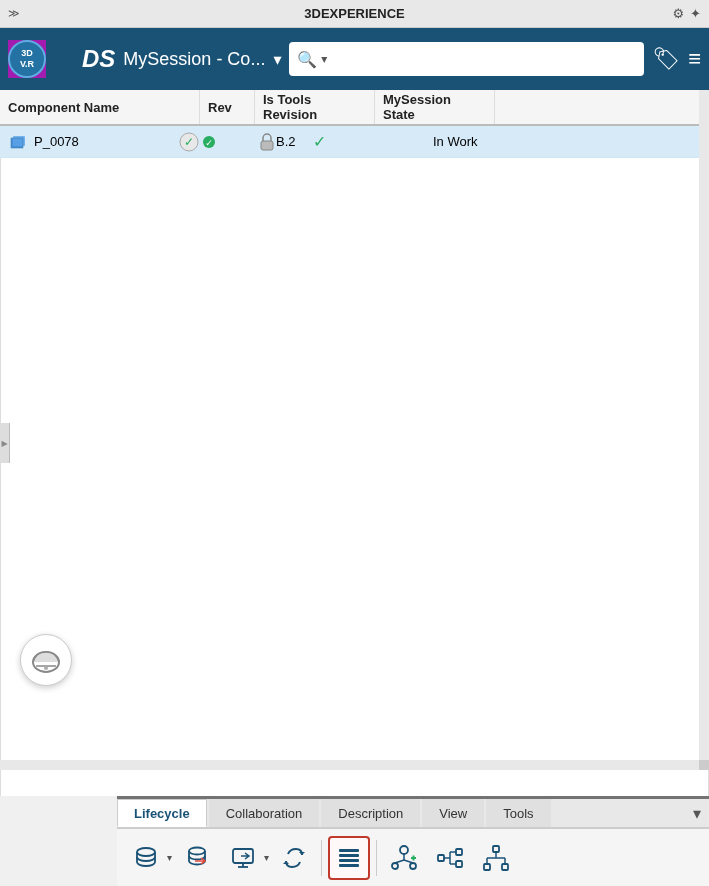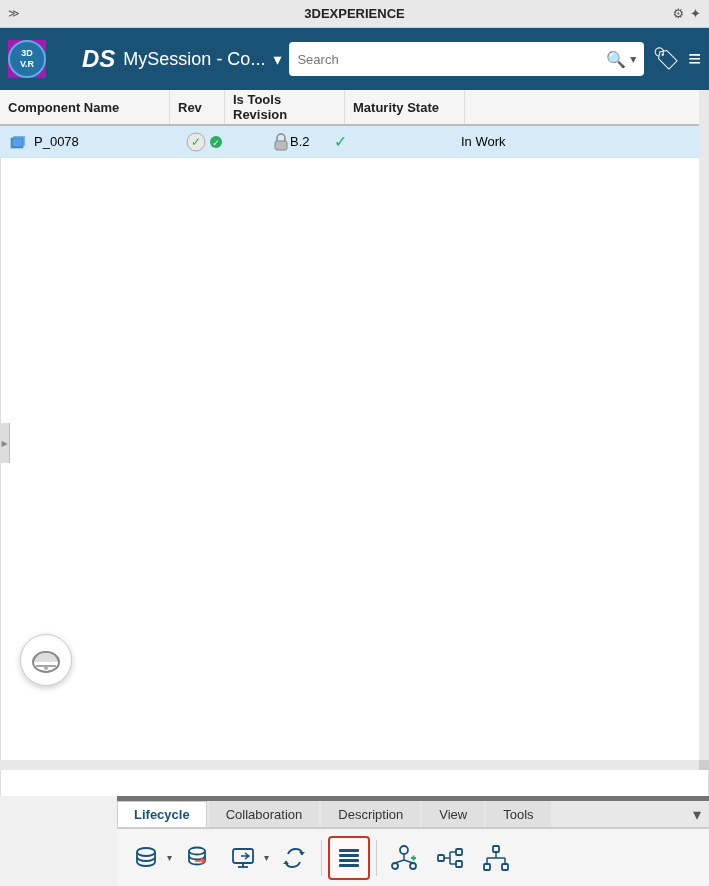--- a/index.html
+++ b/index.html
@@ -142,34 +142,33 @@
     .th {
       padding: 0 8px;
       font-weight: bold;
       font-size: 13px;
       color: #222;
       border-right: 1px solid #ddd;
       height: 100%;
       display: flex;
       align-items: center;
     }
-    .th-component { width: 170px; }
+    .th-component { width: 200px; }
     .th-status { width: 80px; }
     .th-rev { width: 55px; }
     .th-last-rev { width: 120px; }
     .th-maturity { width: 120px; }
     .th-desc { flex: 1; }
 
     .table-row-selected {
       background: #d6eaf8;
       display: flex;
       align-items: center;
       height: 32px;
       border-bottom: 1px solid #d0e8f5;
-      gap: 7px;
     }
     .td {
       padding: 0 8px;
       height: 100%;
       display: flex;
       align-items: center;
     }
     .td-component { width: 170px; gap: 6px; }
     .td-status { width: 80px; }
     .td-rev { width: 55px; }
@@ -204,21 +203,21 @@
     .bottom-tabs-area {
       position: absolute;
       bottom: 0;
       left: 117px;
       right: 0;
       background: #f0f0f0;
     }
     .bottom-tab-bar {
       display: flex;
       background: #e8e8e8;
-      border-top: 5px solid #737373;
+      border-top: 3px solid #737373;
       border-bottom: 1px solid #ccc;
       height: 32px;
       align-items: flex-end;
     }
     .bottom-tab {
       padding: 6px 16px;
       cursor: pointer;
       font-size: 13px;
       color: #333;
       border: 1px solid transparent;
@@ -312,35 +311,34 @@
   <button class="nav-logo-btn">
     <div class="nav-logo-circle">
       <span style="font-size:9px;text-align:center;line-height:1.2;">3D<br>V.R</span>
     </div>
   </button>
 
   <span class="nav-ds-logo" style="color:white;font-size:24px;font-style:italic;font-weight:bold;">DS</span>
   <span class="nav-session-label">MySession - Co...</span>
   <button class="nav-dropdown-btn">▾</button>
   <div class="nav-search-box">
-    <input class="nav-search-input" type="text" placeholder="Search" style="">
     <span class="nav-search-icon">🔍</span>
     <span class="nav-search-chevron">▾</span>
   </div>
   <button class="nav-tag-btn" style="color:white;background:none;border:none;cursor:pointer;font-size:22px;">🏷</button>
   <button class="nav-menu-btn" style="color:white;background:none;border:none;cursor:pointer;font-size:22px;">≡</button>
 </div>
 
 <div class="main-layout">
 
   <div class="table-header">
     <div class="th th-component">Component Name</div>
     <div class="th th-rev">Rev</div>
     <div class="th th-last-rev">Is Tools Revision</div>
-    <div class="th th-maturity">Maturity State</div>
+    <div class="th th-maturity">MySession State</div>
   </div>
 
   <div class="table-row-selected">
     <div class="td td-component">
 
       <svg width="20" height="20" viewBox="0 0 20 20">
         <rect x="3" y="6" width="12" height="10" fill="#4a90d9" rx="1"></rect>
         <rect x="5" y="4" width="12" height="10" fill="#5ba3e8" rx="1" opacity="0.8"></rect>
         <rect x="3" y="6" width="12" height="10" fill="none" stroke="#2471a3" stroke-width="0.5"></rect>
       </svg>

